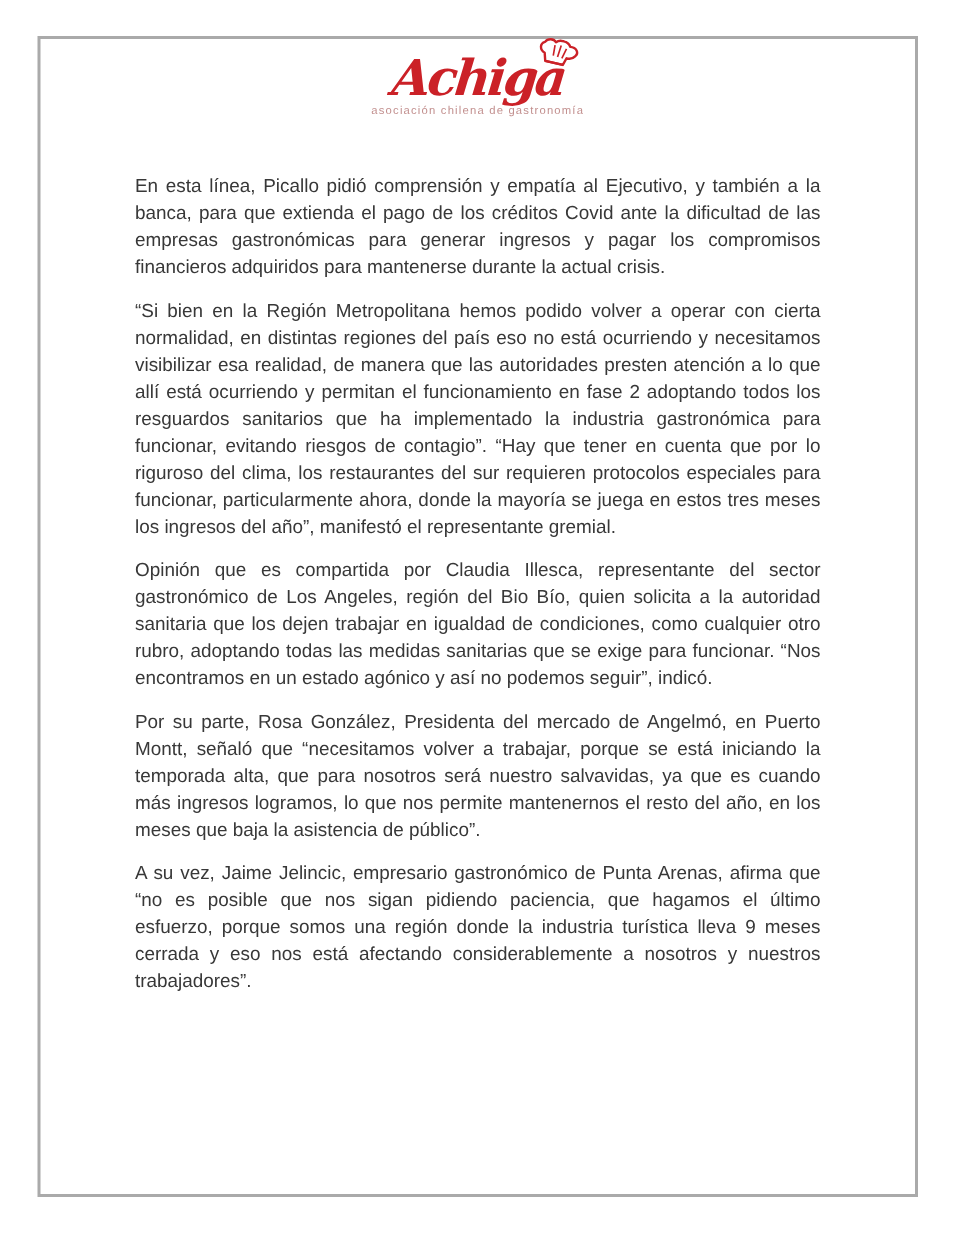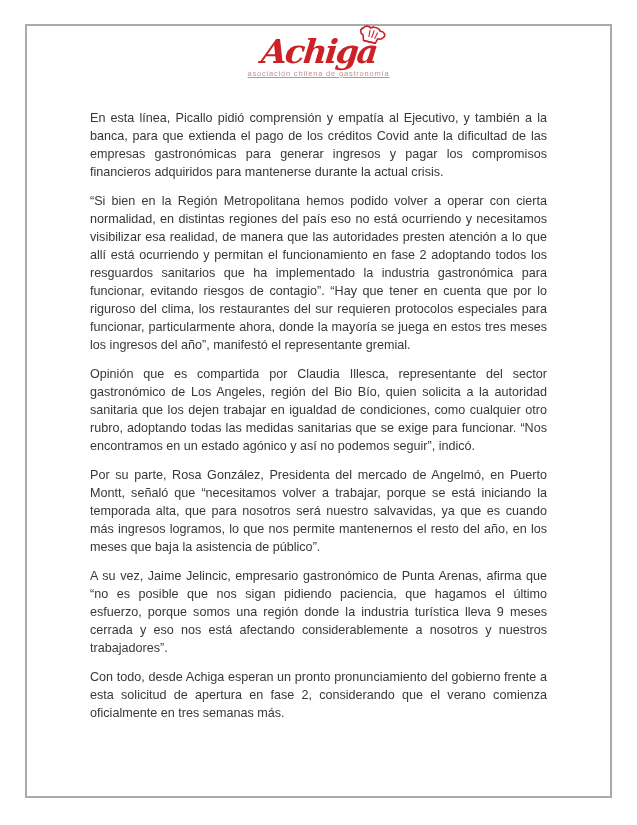--- a/index.html
+++ b/index.html
@@ -54,24 +54,23 @@
     width: 30px;
     height: 22px;
     transform: rotate(18deg);
   }
   .logo-tagline {
     font-size: 7.5px;
     letter-spacing: 0.8px;
     color: #c28f8e;
     margin-top: 0px;
     white-space: nowrap;
-    text-decoration: underline;
   }
   .article {
-    margin: 18px 63px 0 63px;
+    margin: 24px 63px 0 63px;
     color: #383838;
     font-size: 12.6px;
     line-height: 18px;
     text-align: justify;
   }
   .article p {
     margin: 0 0 11px 0;
   }
 </style>
 </head>
@@ -91,17 +90,16 @@
         <div class="logo-tagline">asociación chilena de gastronomía</div>
       </div>
     </div>
 
     <div class="article">
       <p>En esta línea, Picallo pidió comprensión y empatía al Ejecutivo, y también a la banca, para que extienda el pago de los créditos Covid ante la dificultad de las empresas gastronómicas para generar ingresos y pagar los compromisos financieros adquiridos para mantenerse durante la actual crisis.</p>
       <p>“Si bien en la Región Metropolitana hemos podido volver a operar con cierta normalidad, en distintas regiones del país eso no está ocurriendo y necesitamos visibilizar esa realidad, de manera que las autoridades presten atención a lo que allí está ocurriendo y permitan el funcionamiento en fase 2 adoptando todos los resguardos sanitarios que ha implementado la industria gastronómica para funcionar, evitando riesgos de contagio”. “Hay que tener en cuenta que por lo riguroso del clima, los restaurantes del sur requieren protocolos especiales para funcionar, particularmente ahora, donde la mayoría se juega en estos tres meses los ingresos del año”, manifestó el representante gremial.</p>
       <p>Opinión que es compartida por Claudia Illesca, representante del sector gastronómico de Los Angeles, región del Bio Bío, quien solicita a la autoridad sanitaria que los dejen trabajar en igualdad de condiciones, como cualquier otro rubro, adoptando todas las medidas sanitarias que se exige para funcionar. “Nos encontramos en un estado agónico y así no podemos seguir”, indicó.</p>
       <p>Por su parte, Rosa González, Presidenta del mercado de Angelmó, en Puerto Montt, señaló que “necesitamos volver a trabajar, porque se está iniciando la temporada alta, que para nosotros será nuestro salvavidas, ya que es cuando más ingresos logramos, lo que nos permite mantenernos el resto del año, en los meses que baja la asistencia de público”.</p>
       <p>A su vez, Jaime Jelincic, empresario gastronómico de Punta Arenas, afirma que “no es posible que nos sigan pidiendo paciencia, que hagamos el último esfuerzo, porque somos una región donde la industria turística lleva 9 meses cerrada y eso nos está afectando considerablemente a nosotros y nuestros trabajadores”.</p>
-      <p>Con todo, desde Achiga esperan un pronto pronunciamiento del gobierno frente a esta solicitud de apertura en fase 2, considerando que el verano comienza oficialmente en tres semanas más.</p>
     </div>
 
   </div>
 </div>
 
 </body></html>

